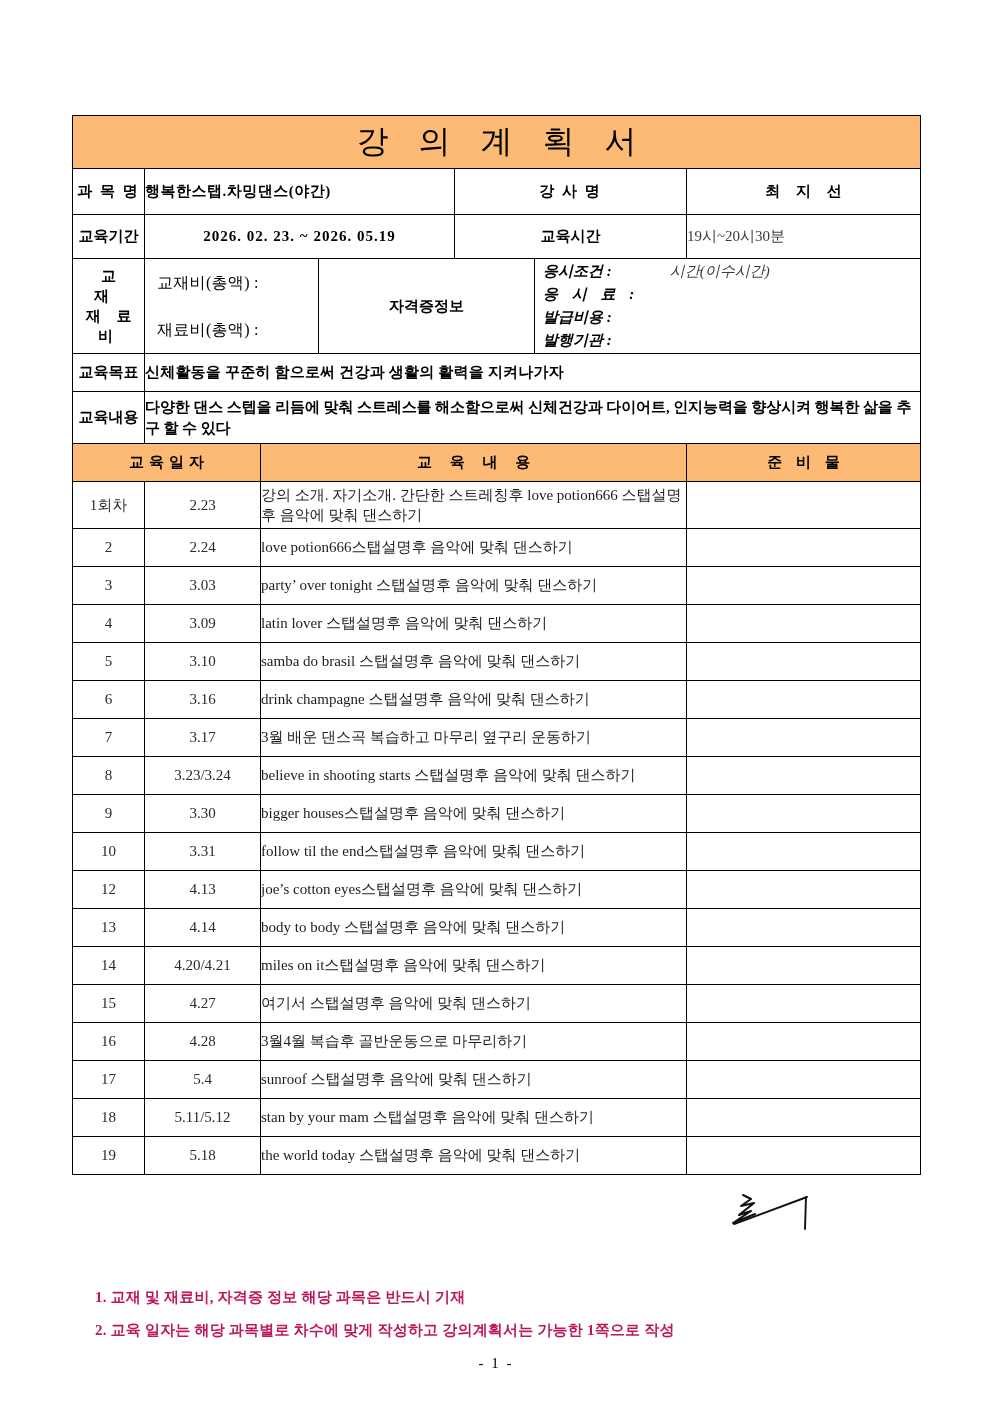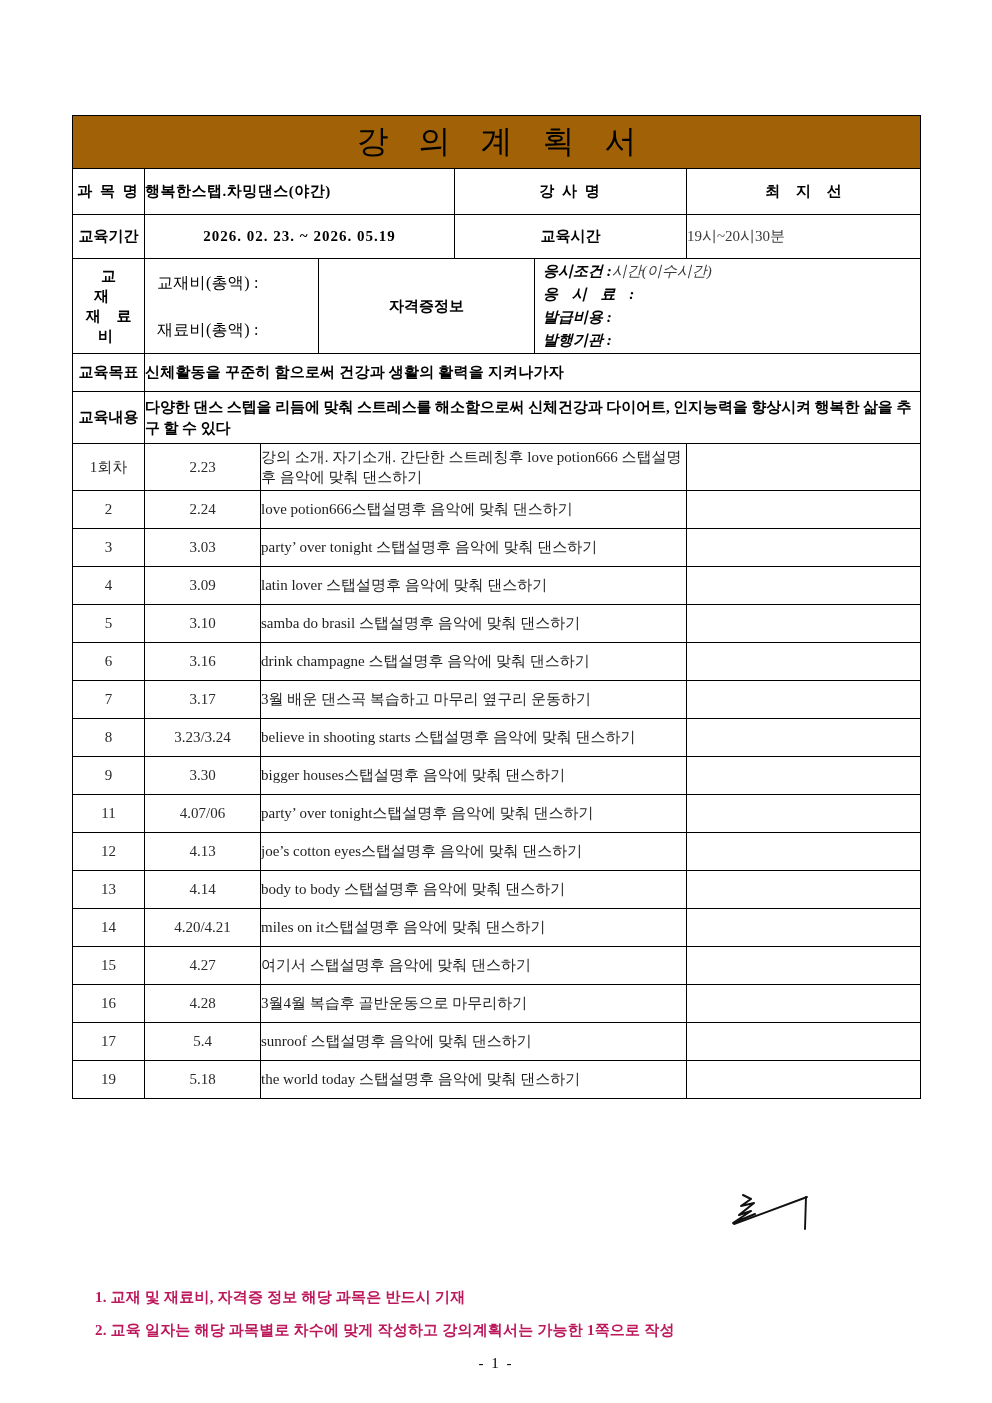--- a/index.html
+++ b/index.html
@@ -33,21 +33,21 @@
     table-layout: fixed;
   }
   .doc-table td {
     border: 1px solid #000000;
     padding: 0;
     vertical-align: middle;
     font-size: 15px;
     line-height: 1.35;
   }
 
-  .shade { background: #a16207; }
+  .shade { background: #fdba74; }
 
   
   .title-cell {
     height: 52px;
     text-align: center;
     vertical-align: middle;
   }
   .doc-title {
     font-size: 32px;
     letter-spacing: 11px;
@@ -135,20 +135,21 @@
     align-items: baseline;
     font-size: 15px;
     font-weight: bold;
     line-height: 1.55;
     white-space: nowrap;
   }
   .cert-line .ck { display: inline-block; }
   .cert-line .ck.sp1 { letter-spacing: 0px; }
   .cert-line .ck.sp2 { letter-spacing: 5px; }
   .cert-note {
+    margin-left: 58px;
     font-weight: normal;
     color: #3c3c3c;
     font-size: 15px;
   }
 
   .goal-text {
     padding-left: 10px;
     font-size: 16px;
     font-weight: bold;
     letter-spacing: 0.2px;
@@ -299,20 +300,25 @@
       <tr class="r-goal">
         <td class="lbl-tight">교육목표</td>
         <td class="goal-text" colspan="6">신체활동을 꾸준히 함으로써 건강과 생활의 활력을 지켜나가자</td>
       </tr>
 
       <tr class="r-content">
         <td class="lbl-tight">교육내용</td>
         <td class="content-text" colspan="6">다양한 댄스 스텝을 리듬에 맞춰 스트레스를 해소함으로써 신체건강과 다이어트, 인지능력을 향상시켜 행복한 삶을 추구 할 수 있다</td>
       </tr>
 
+      <tr class="r-colhead">
+        <td class="shade colhead sp-mid" colspan="2">교육일자</td>
+        <td class="shade colhead sp-wide" colspan="4">교  육  내  용</td>
+        <td class="shade colhead sp-mid">준 비 물</td>
+      </tr>
     </tbody>
     <tbody id="schedule-body">
         <tr class="sch-row tall">
           <td class="cell-no">1회차</td>
           <td class="cell-date">2.23</td>
           <td class="cell-desc" colspan="4">강의 소개. 자기소개. 간단한 스트레칭후 love potion666 스탭설명후 음악에 맞춰 댄스하기</td>
           <td class="cell-prep"></td>
         </tr>
         <tr class="sch-row">
           <td class="cell-no">2</td>
@@ -356,23 +362,23 @@
           <td class="cell-desc" colspan="4">believe in shooting starts  스탭설명후 음악에 맞춰 댄스하기</td>
           <td class="cell-prep"></td>
         </tr>
         <tr class="sch-row">
           <td class="cell-no">9</td>
           <td class="cell-date">3.30</td>
           <td class="cell-desc" colspan="4">bigger houses스탭설명후 음악에 맞춰 댄스하기</td>
           <td class="cell-prep"></td>
         </tr>
         <tr class="sch-row">
-          <td class="cell-no">11</td>
-          <td class="cell-date">4.07/06</td>
-          <td class="cell-desc" colspan="4"> party’ over tonight스탭설명후 음악에 맞춰 댄스하기</td>
+          <td class="cell-no">10</td>
+          <td class="cell-date">3.31</td>
+          <td class="cell-desc" colspan="4">follow til the end스탭설명후 음악에 맞춰 댄스하기</td>
           <td class="cell-prep"></td>
         </tr>
         <tr class="sch-row">
           <td class="cell-no">12</td>
           <td class="cell-date">4.13</td>
           <td class="cell-desc" colspan="4">joe’s cotton eyes스탭설명후 음악에 맞춰 댄스하기</td>
           <td class="cell-prep"></td>
         </tr>
         <tr class="sch-row">
           <td class="cell-no">13</td>
@@ -395,20 +401,26 @@
         <tr class="sch-row">
           <td class="cell-no">16</td>
           <td class="cell-date">4.28</td>
           <td class="cell-desc" colspan="4">3월4월 복습후 골반운동으로 마무리하기</td>
           <td class="cell-prep"></td>
         </tr>
         <tr class="sch-row">
           <td class="cell-no">17</td>
           <td class="cell-date">5.4</td>
           <td class="cell-desc" colspan="4">sunroof 스탭설명후 음악에 맞춰 댄스하기</td>
+          <td class="cell-prep"></td>
+        </tr>
+        <tr class="sch-row">
+          <td class="cell-no">18</td>
+          <td class="cell-date">5.11/5.12</td>
+          <td class="cell-desc" colspan="4">stan by your mam 스탭설명후 음악에 맞춰 댄스하기</td>
           <td class="cell-prep"></td>
         </tr>
         <tr class="sch-row">
           <td class="cell-no">19</td>
           <td class="cell-date">5.18</td>
           <td class="cell-desc" colspan="4">the world today 스탭설명후 음악에 맞춰 댄스하기</td>
           <td class="cell-prep"></td>
         </tr>
       </tbody>
   </table>

